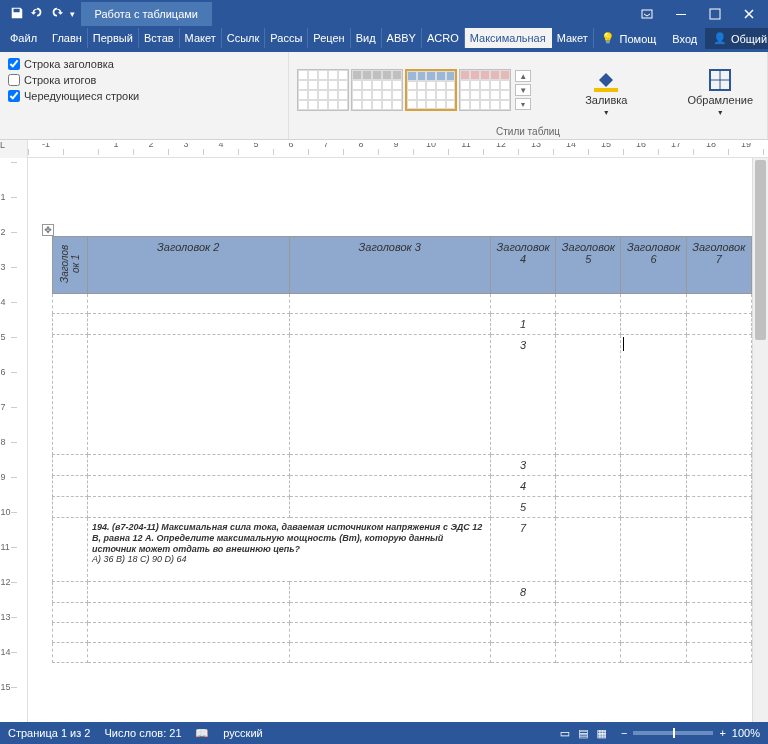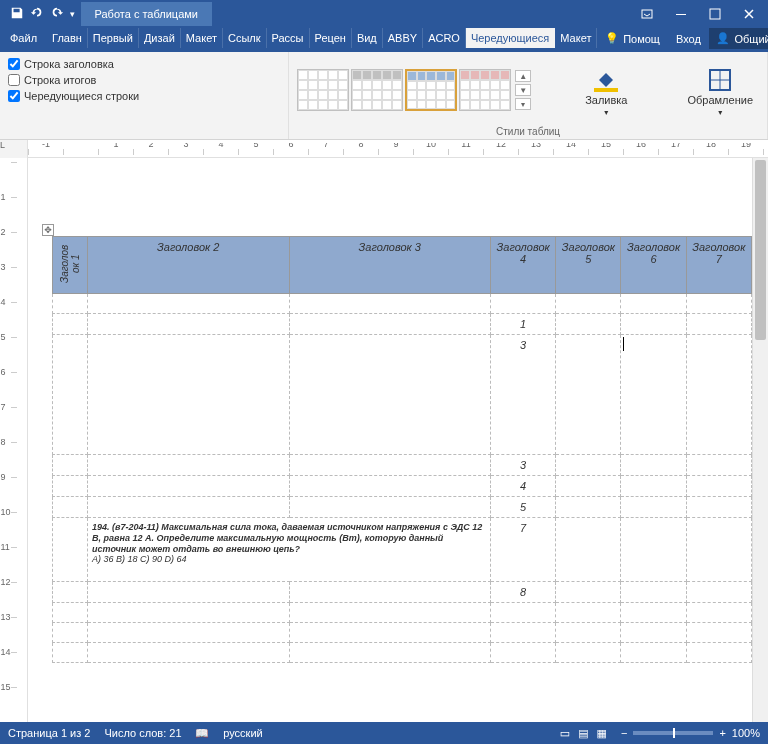--- a/index.html
+++ b/index.html
@@ -124,29 +124,29 @@
           <path d="M2 2l8 8M10 2l-8 8" stroke="#fff" stroke-width="1.5"></path>
         </svg>
       </div>
   </div>
 </div>
 
 <div class="ribbon-tabs">
   <div class="tab file">Файл</div>
   <div class="tab">Главн</div>
   <div class="tab">Первый</div>
-  <div class="tab">Дизай</div>
+  <div class="tab">Встав</div>
   <div class="tab">Макет</div>
   <div class="tab">Ссылк</div>
   <div class="tab">Рассы</div>
   <div class="tab">Рецен</div>
   <div class="tab">Вид</div>
   <div class="tab">ABBY</div>
   <div class="tab">ACRO</div>
-  <div class="tab active">Чередующиеся</div>
+  <div class="tab active">Максимальная</div>
   <div class="tab">Макет</div>
   <div class="right">
     <div class="tab">
         <span>💡</span>
         <span>Помощ</span>
       </div>
     <div class="tab">Вход</div>
     <div class="tab share">
         <span>👤</span>
         <span>Общий доступ</span>

